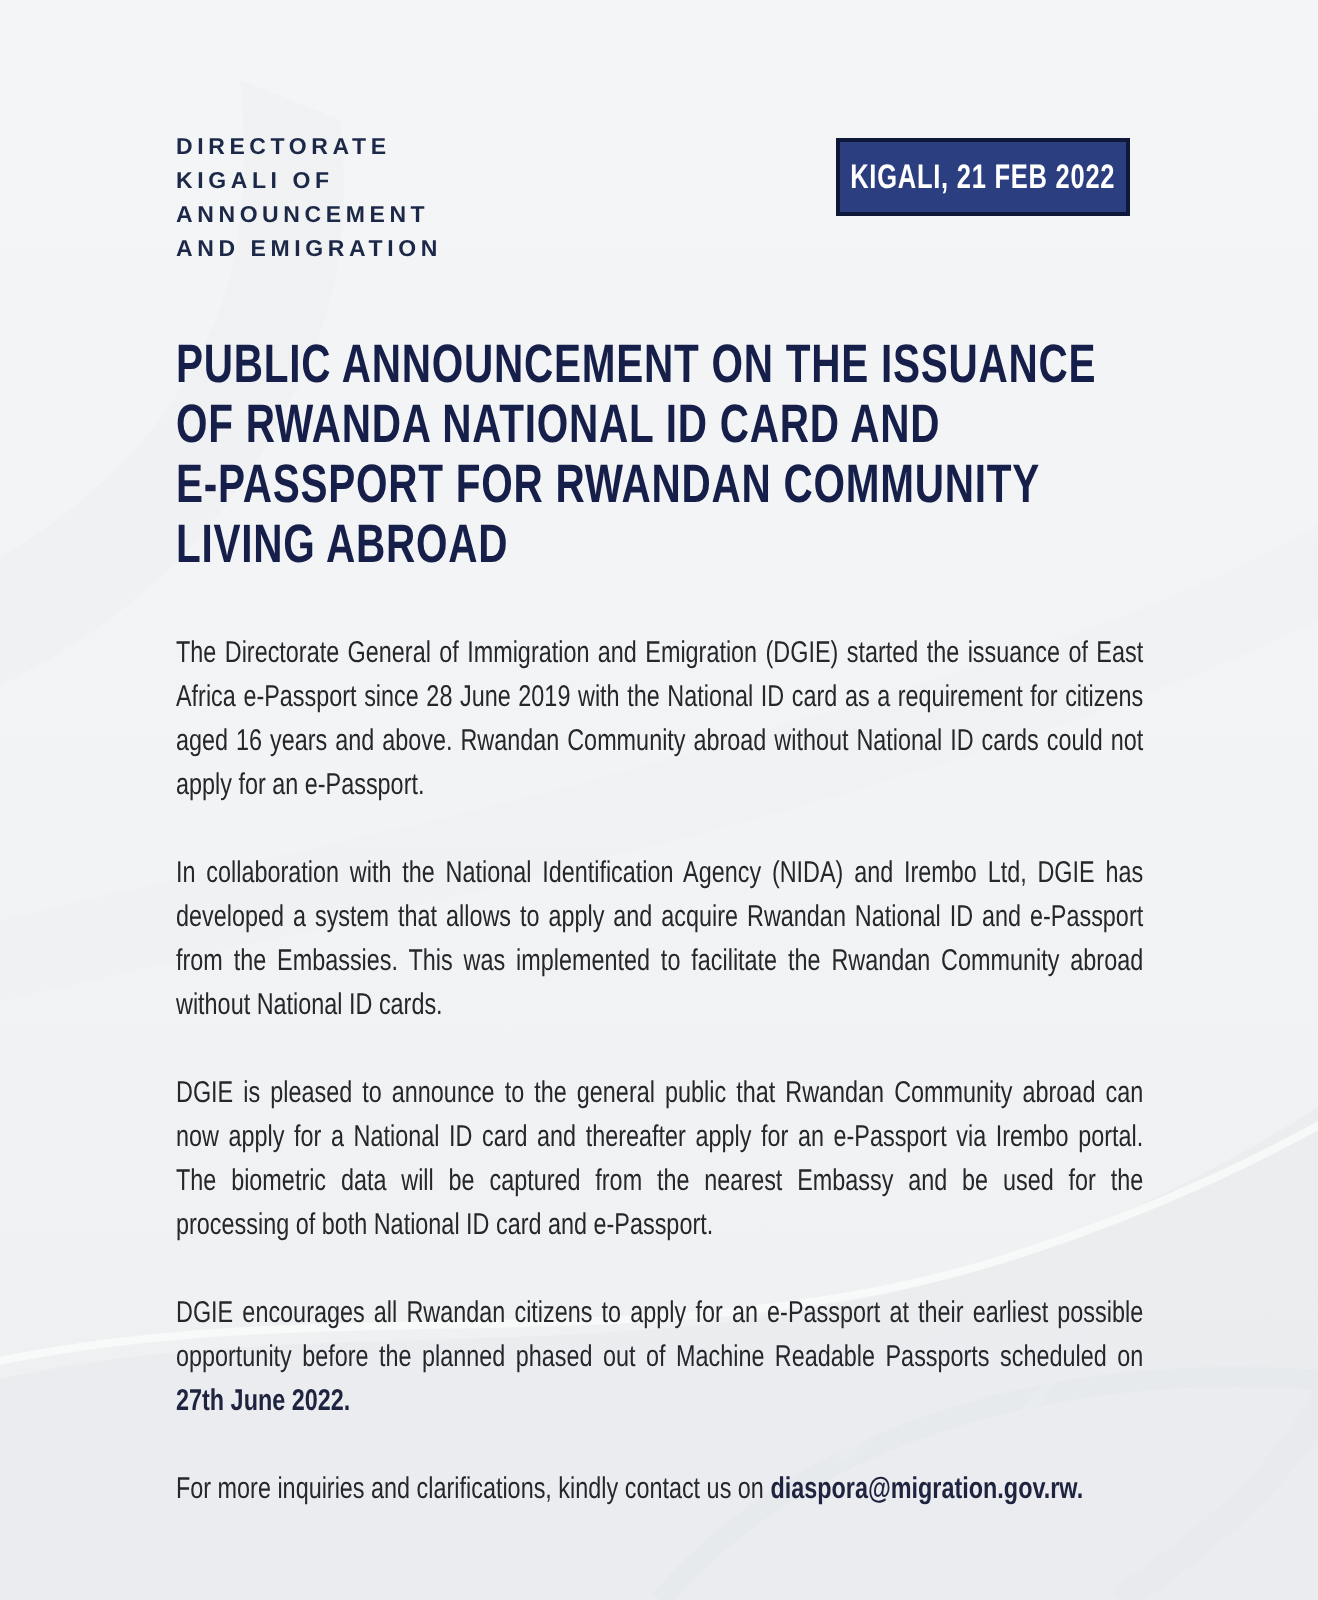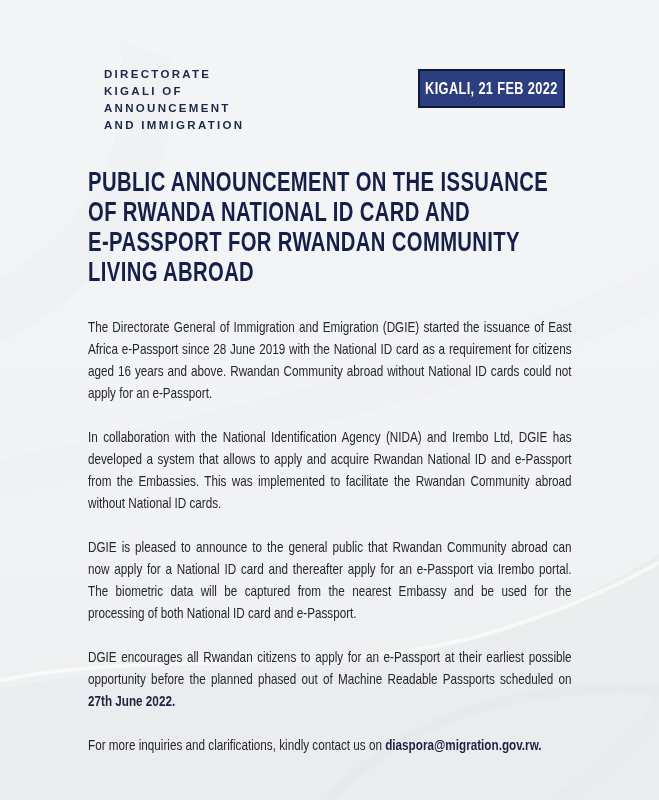--- a/index.html
+++ b/index.html
@@ -19,21 +19,20 @@
     pointer-events: none;
   }
   .logo {
     position: absolute;
     left: 88px; top: 66px;
     color: #1c2847;
     font-size: 11.5px;
     font-weight: 700;
     letter-spacing: 2.3px;
     line-height: 17px;
-    margin-left: 16px;
   }
   .badge {
     position: absolute;
     left: 418px; top: 69px;
     width: 147px; height: 39px;
     background: #2b3e7f;
     border: 2px solid #0f1838;
     display: flex;
     align-items: center;
     justify-content: center;
@@ -88,21 +87,21 @@
     <path d="M -40 690 C 140 640, 320 686, 500 630 C 580 605, 640 575, 690 545" fill="none" stroke="#f8f9fa" stroke-width="4" opacity="0.9"></path>
     <path d="M 330 800 C 400 720, 520 680, 660 690" fill="none" stroke="#e4e7ea" stroke-width="10" opacity="0.5"></path>
     <path d="M 560 800 C 620 760, 660 720, 680 660" fill="none" stroke="#e6e9ec" stroke-width="14" opacity="0.6"></path>
     <path d="M 420 730 C 450 700, 470 680, 480 650 M 500 720 C 520 700, 535 680, 540 660" fill="none" stroke="#eaecef" stroke-width="6" opacity="0.7"></path>
   </svg>
 
   <div class="logo">
     <div>DIRECTORATE</div>
     <div>KIGALI OF</div>
     <div>ANNOUNCEMENT</div>
-    <div>AND IMMIGRATION</div>
+    <div>AND EMIGRATION</div>
   </div>
 
   <div class="badge">
     <span class="badge-text">KIGALI, 21 FEB 2022</span>
   </div>
 
   <div class="heading">
     <div class="heading-line">PUBLIC ANNOUNCEMENT ON THE ISSUANCE</div>
     <div class="heading-line">OF RWANDA NATIONAL ID CARD AND</div>
     <div class="heading-line">E-PASSPORT FOR RWANDAN COMMUNITY</div>

